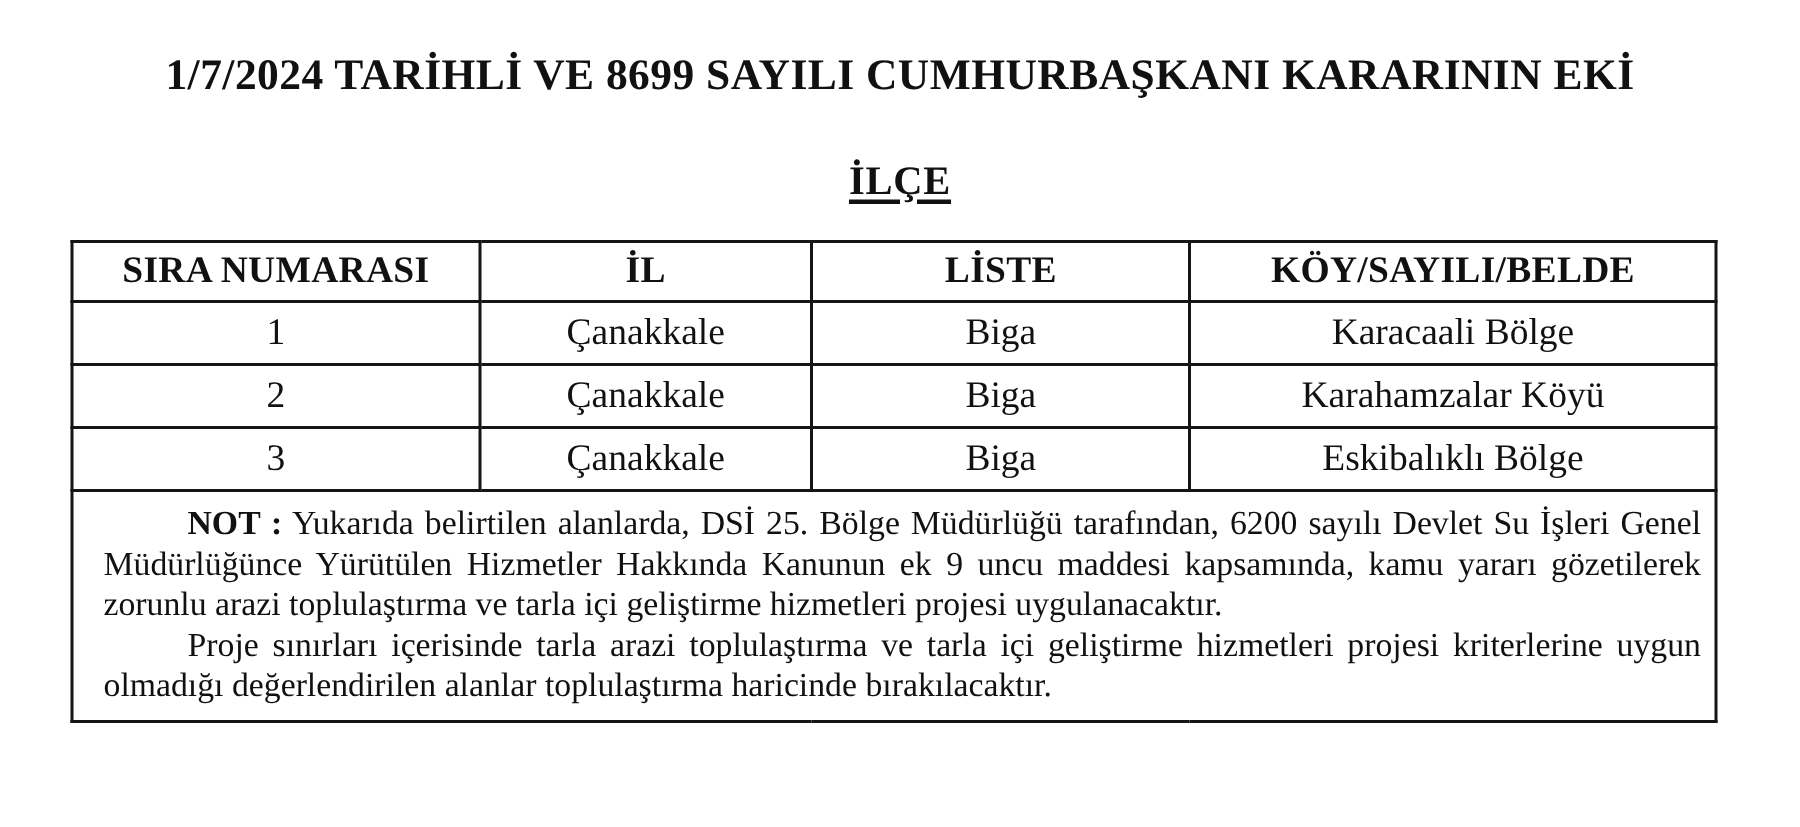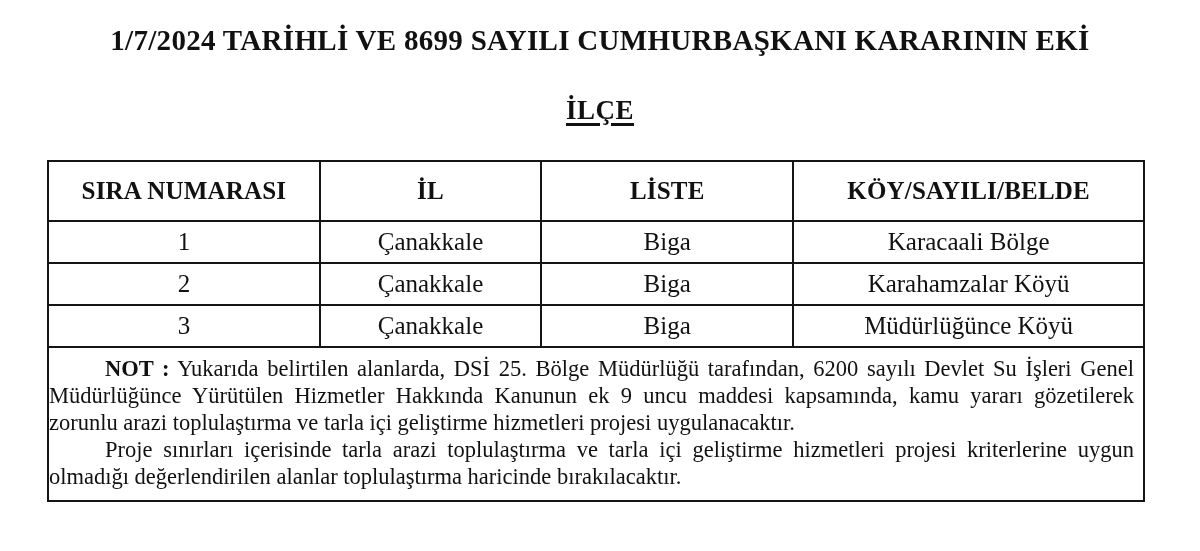--- a/index.html
+++ b/index.html
@@ -9,21 +9,21 @@
     font-family: "Liberation Serif", "DejaVu Serif", serif;
     color: #111111;
     overflow: hidden;
   }
   .page {
     position: relative;
     width: 1200px; height: 551px;
     background: #ffffff;
   }
   .doc-title {
-    padding-top: 24px;
+    padding-top: 34px;
     text-align: center;
     font-size: 29px;
     font-weight: bold;
     letter-spacing: 0.3px;
     white-space: nowrap;
   }
   .doc-subtitle {
     margin-top: 38px;
     text-align: center;
     font-size: 27px;
@@ -49,33 +49,33 @@
   table.decree-table col.c3 { width: 23.0%; }
   table.decree-table col.c4 { width: 32.0%; }
   table.decree-table th,
   table.decree-table td {
     border: 2.5px solid #151515;
     text-align: center;
     vertical-align: middle;
     overflow: hidden;
   }
   table.decree-table th {
-    height: 60px;
+    height: 40px;
     font-size: 25px;
     font-weight: bold;
     letter-spacing: 0.2px;
   }
   table.decree-table td.data-cell {
     height: 42px;
     font-size: 25px;
     font-weight: normal;
   }
   td.note-cell {
     text-align: left;
-    padding: 7px 9px 10px 0;
+    padding: 7px 9px 10px 20px;
   }
   .note-cell p {
     font-size: 22.5px;
     line-height: 1.2;
     text-align: justify;
     text-indent: 56px;
   }
   .note-cell .note-label { font-weight: bold; }
 </style>
 </head>
@@ -114,21 +114,21 @@
       <tr>
         <td class="data-cell">2</td>
         <td class="data-cell">Çanakkale</td>
         <td class="data-cell">Biga</td>
         <td class="data-cell">Karahamzalar Köyü</td>
       </tr>
       <tr>
         <td class="data-cell">3</td>
         <td class="data-cell">Çanakkale</td>
         <td class="data-cell">Biga</td>
-        <td class="data-cell">Müdürlüğünce Köyü</td>
+        <td class="data-cell">Eskibalıklı Bölge</td>
       </tr>
       <tr>
         <td class="note-cell" colspan="4">
           <p><span class="note-label">NOT :</span> <span>Yukarıda belirtilen alanlarda, DSİ 25. Bölge Müdürlüğü tarafından, 6200 sayılı Devlet Su İşleri Genel Müdürlüğünce Yürütülen Hizmetler Hakkında Kanunun ek 9 uncu maddesi kapsamında, kamu yararı gözetilerek zorunlu arazi toplulaştırma ve tarla içi geliştirme hizmetleri projesi uygulanacaktır.</span></p>
           <p>Proje sınırları içerisinde tarla arazi toplulaştırma ve tarla içi geliştirme hizmetleri projesi kriterlerine uygun olmadığı değerlendirilen alanlar toplulaştırma haricinde bırakılacaktır.</p>
         </td>
       </tr>
     </tbody>
   </table>
 

